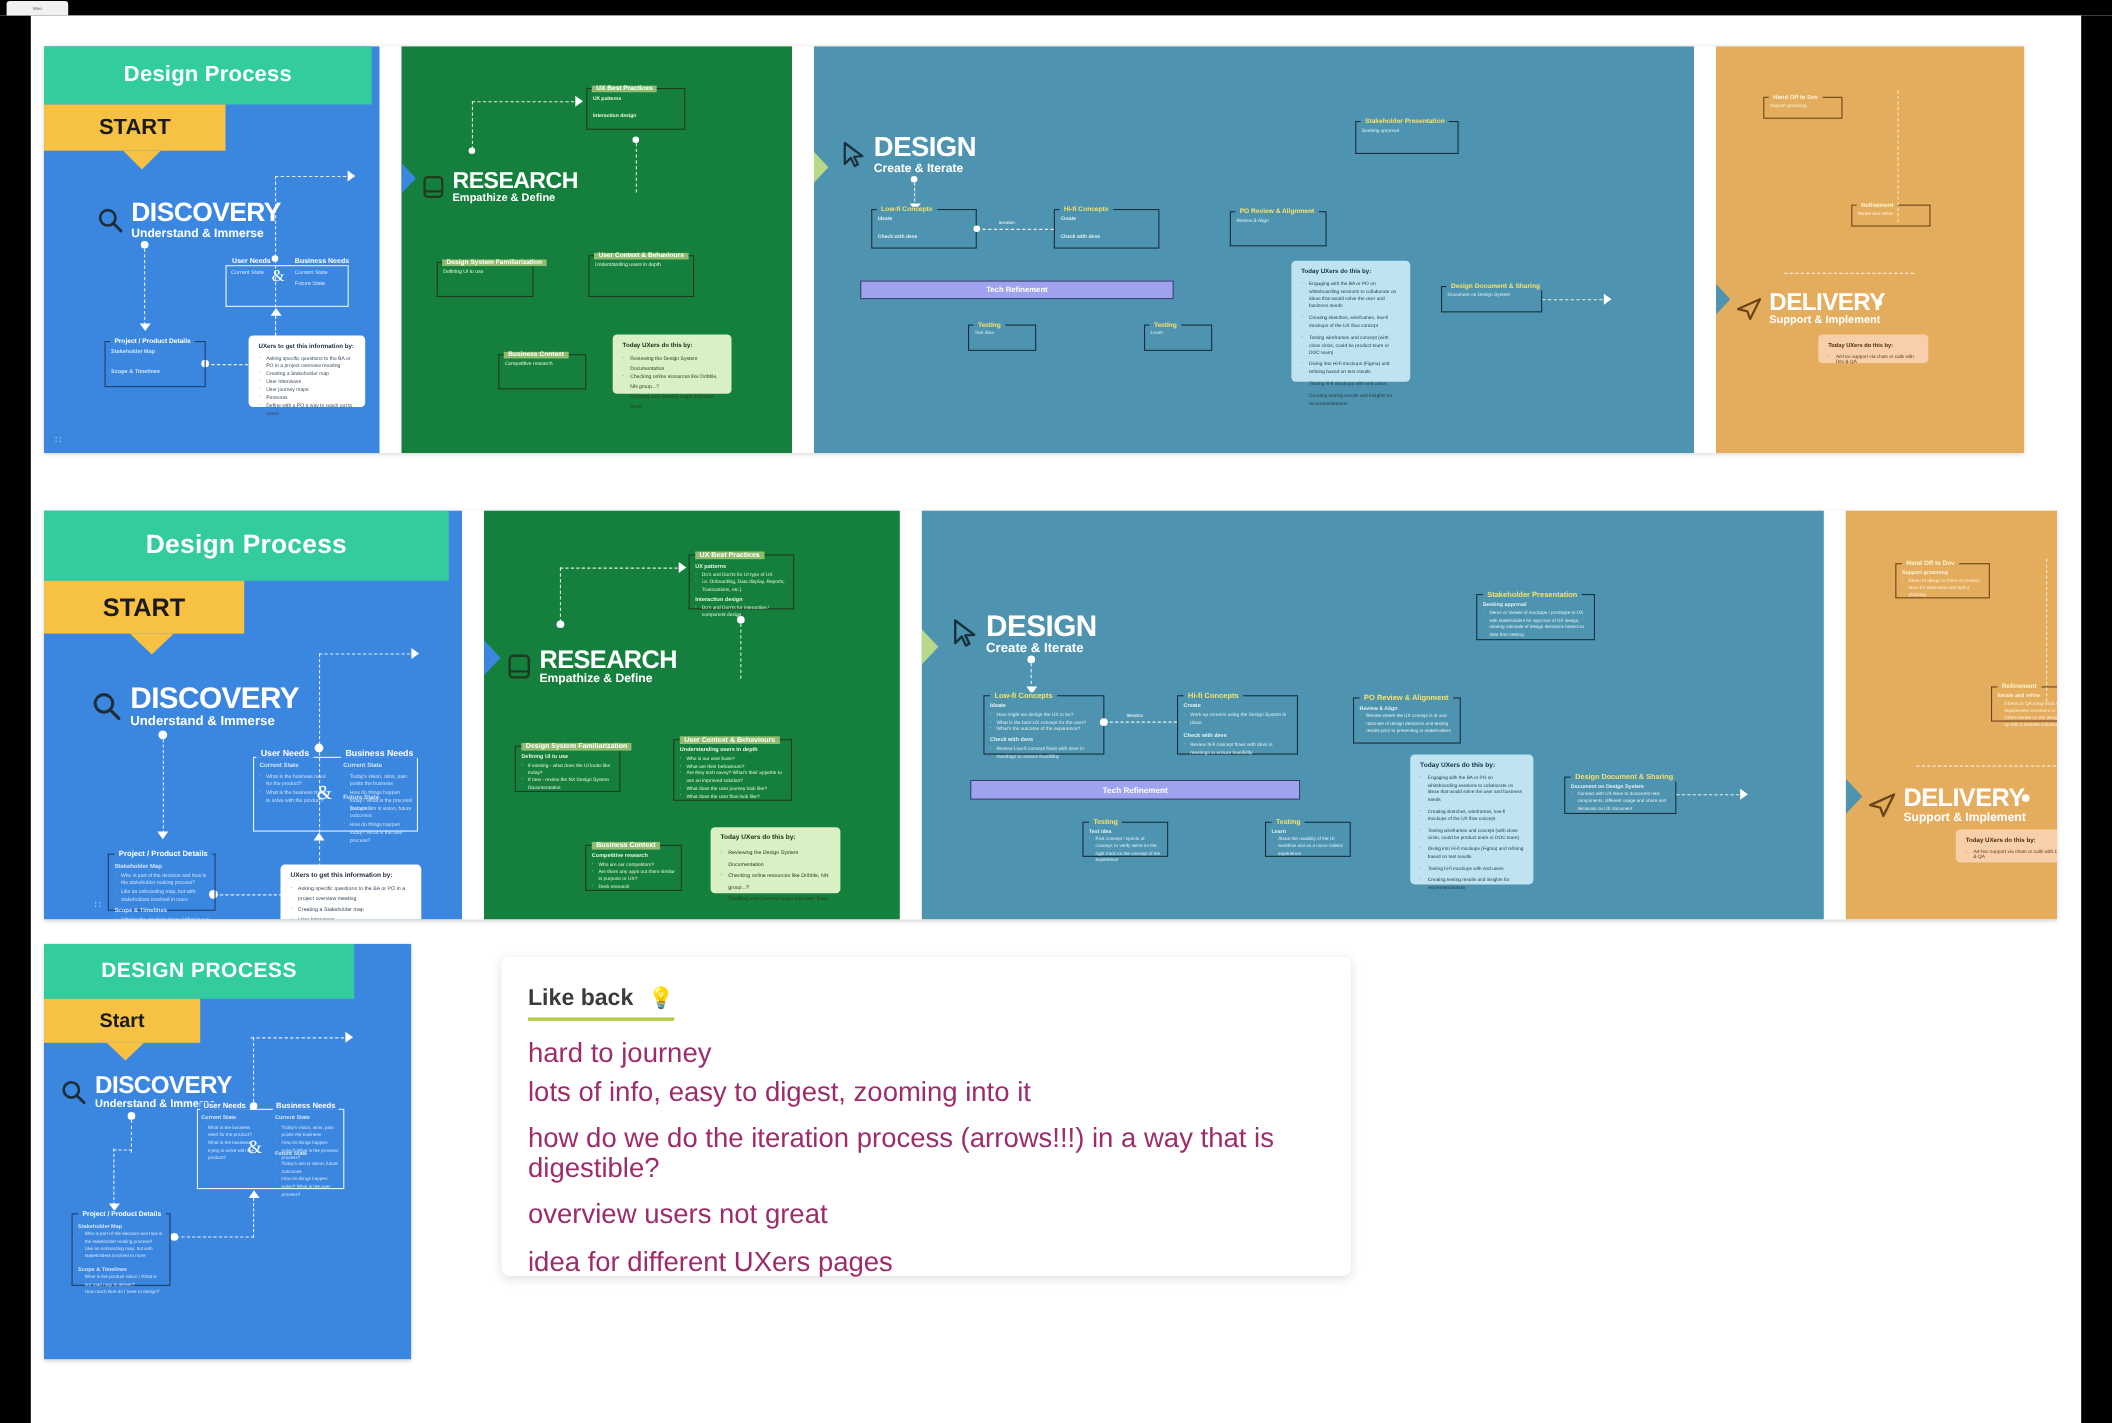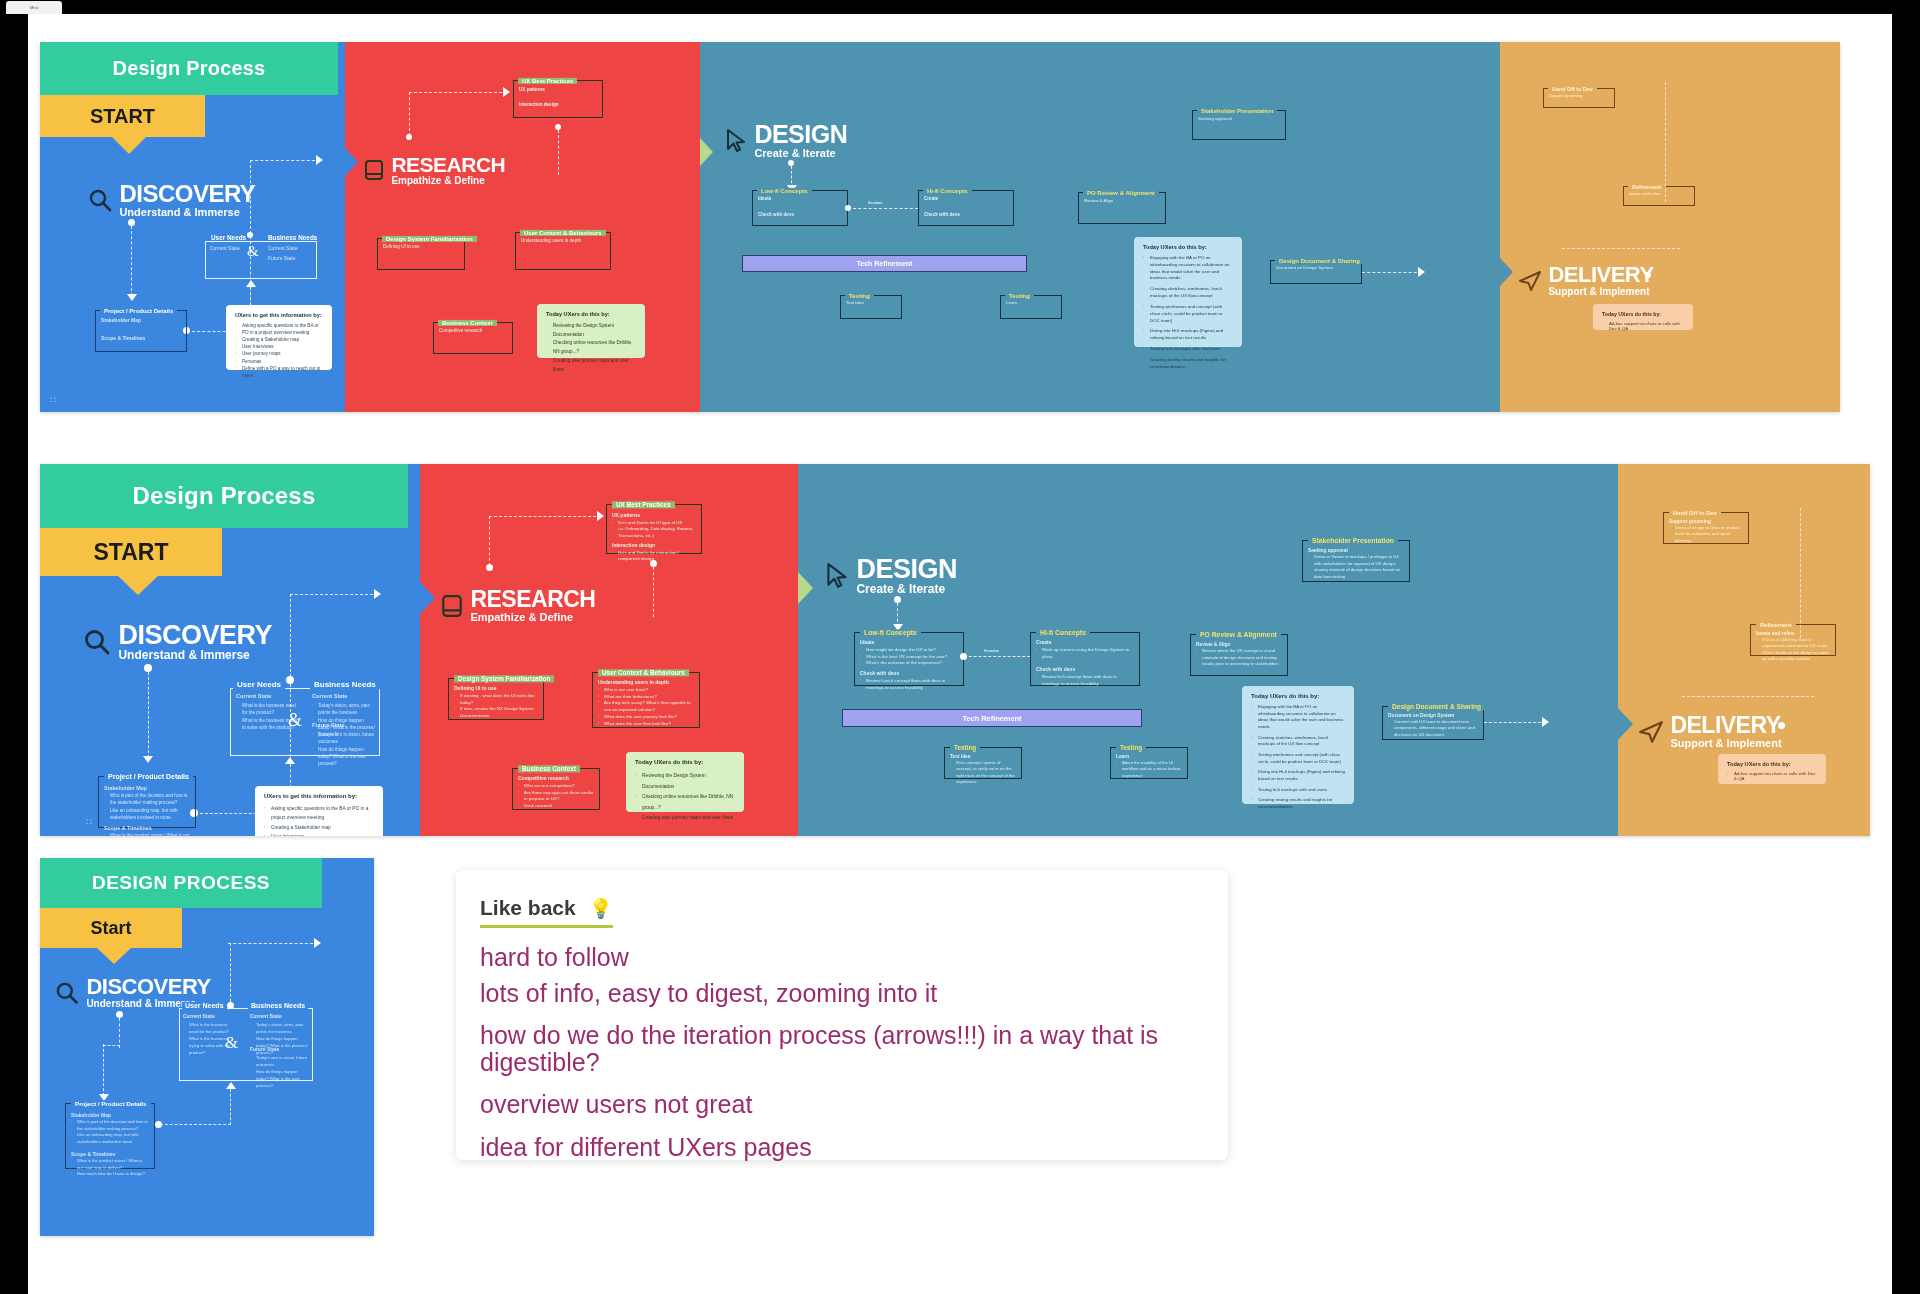--- a/index.html
+++ b/index.html
@@ -21,24 +21,24 @@
   }
   .page{
     position:absolute; left:0; top:14px; width:1920px; height:1280px;
     background:#fff;
   }
   .edge-l{position:absolute;left:0;top:14px;width:28px;height:1280px;background:#000;z-index:40;}
   .edge-r{position:absolute;right:0;top:14px;width:28px;height:1280px;background:#000;z-index:40;}
 
   
   .map{ position:absolute; display:flex; overflow:hidden;
-        box-shadow:0 1px 4px rgba(0,0,0,.18); background:#fff; }
+        box-shadow:0 1px 4px rgba(0,0,0,.18); background:#fff;gap:20px; }
   .band{ position:relative; height:100%; overflow:hidden; }
   .b-discovery{ background:#3b87e0; }
-  .b-research { background:#ef4444; }
+  .b-research { background:#15803d; }
   .b-design   { background:#4e94b0; }
   .b-delivery { background:#e4ad5e; }
 
   .titlebar{ position:absolute; left:0; top:0; background:#33cc9e;
              display:flex;align-items:center;justify-content:center;
              color:#fff; font-weight:bold; letter-spacing:.2px; }
   .startbox{ position:absolute; background:#f7c244; color:#1b1b1b;
              display:flex;align-items:center;justify-content:center;
              font-weight:bold; }
   .startnotch{ position:absolute; width:0;height:0; }
@@ -706,21 +706,21 @@
     </div>
   </div>
 
   <div class="fbcard" style="left:456px; top:856px; width:772px; height:290px;">
     <div style="padding:26px 24px 0 24px;">
       <div class="fbhead">
         <span class="fbhead-t">Like back</span>
         <span class="bulb">💡</span>
       </div>
       <div style="margin-top:6px;">
-        <div class="fbitem">hard to follow</div>
+        <div class="fbitem">hard to journey</div>
         <div class="fbitem" style="margin-top:9px;">lots of info, easy to digest, zooming into it</div>
         <div class="fbitem">how do we do the iteration process (arrows!!!) in a way that is digestible?</div>
         <div class="fbitem">overview users not great</div>
         <div class="fbitem">idea for different UXers pages</div>
       </div>
     </div>
   </div>
 
 </div>
 

